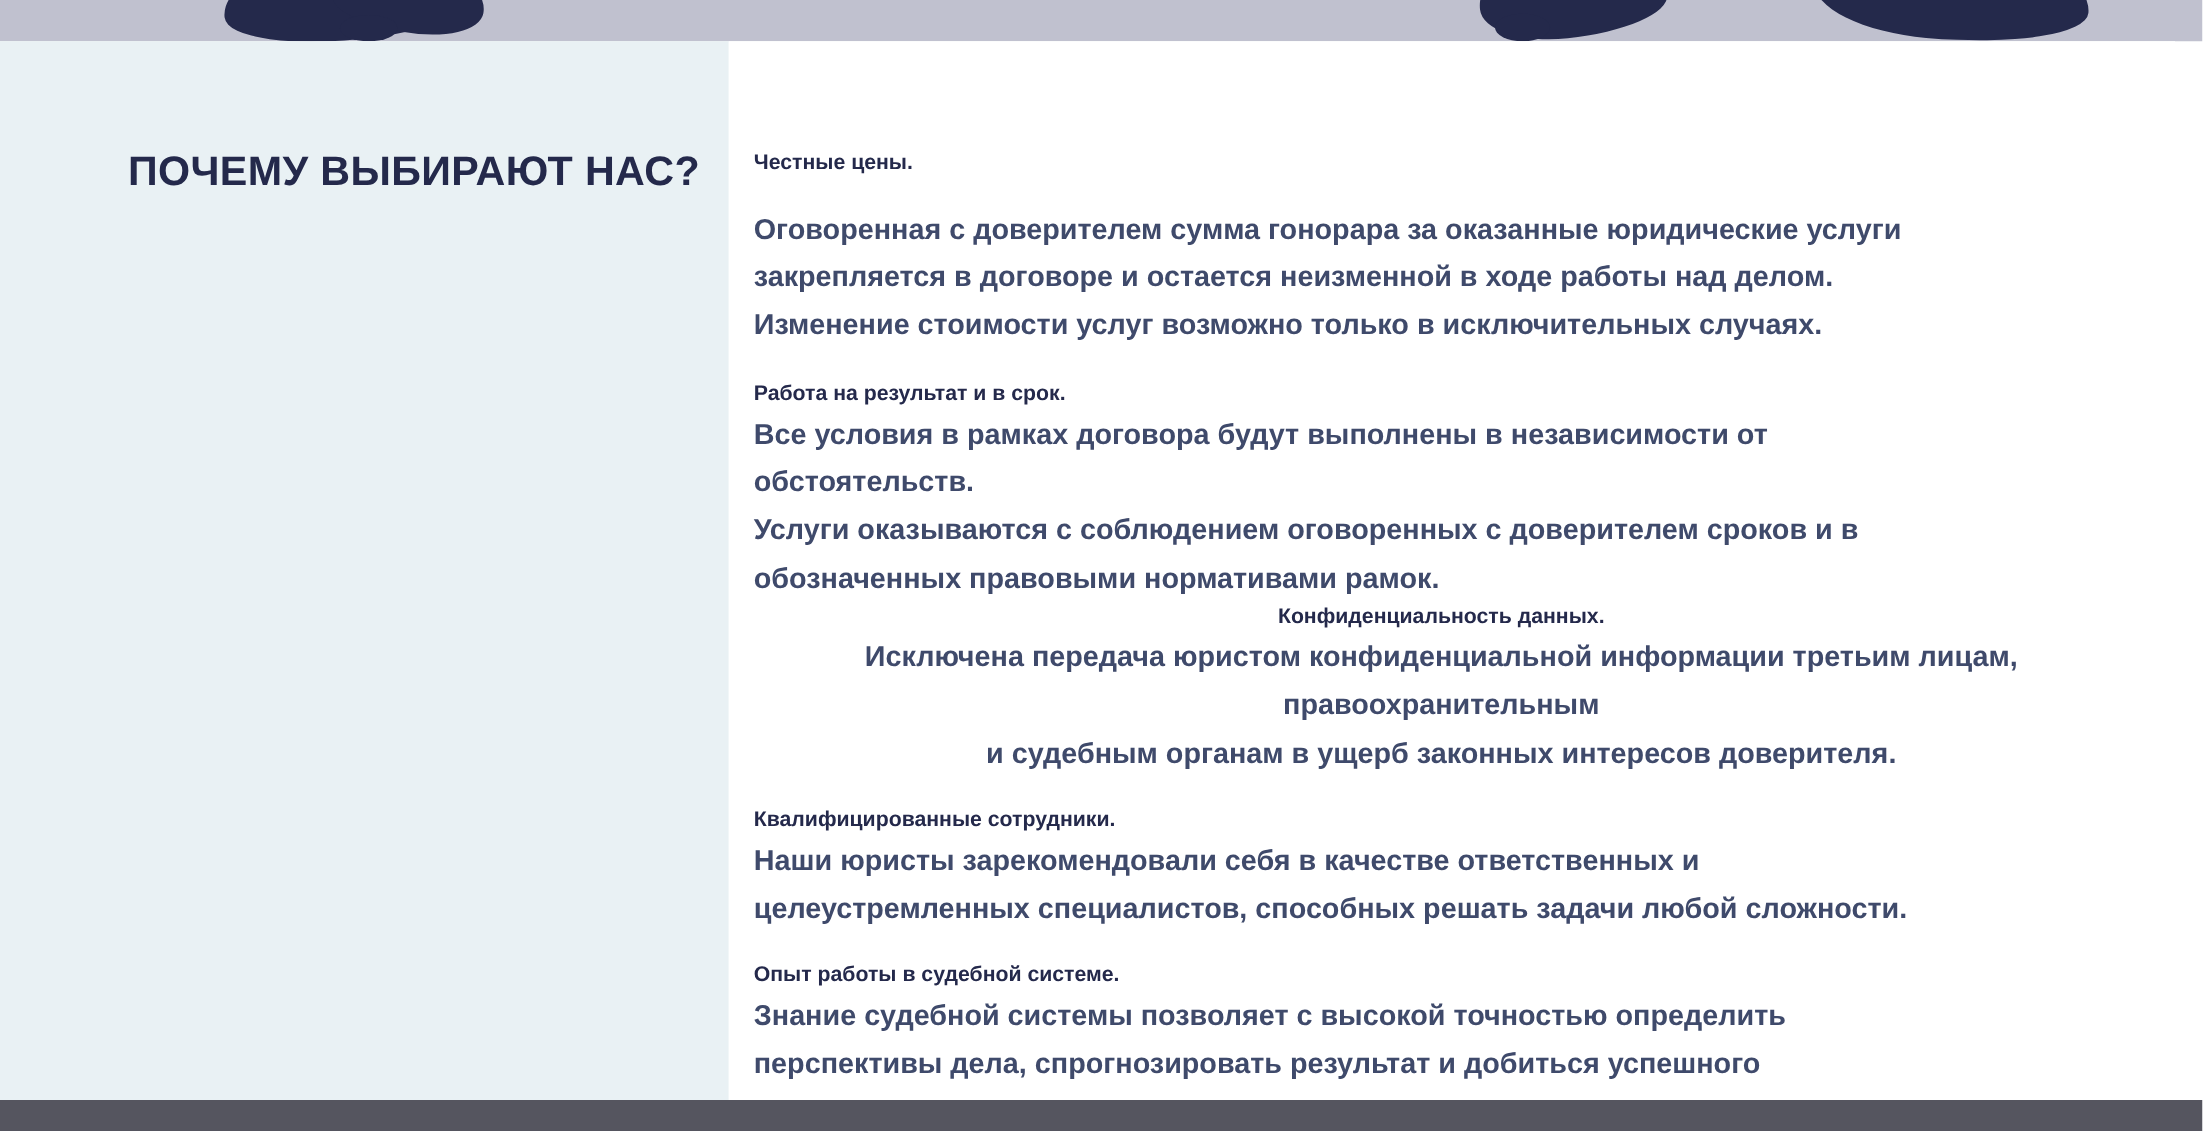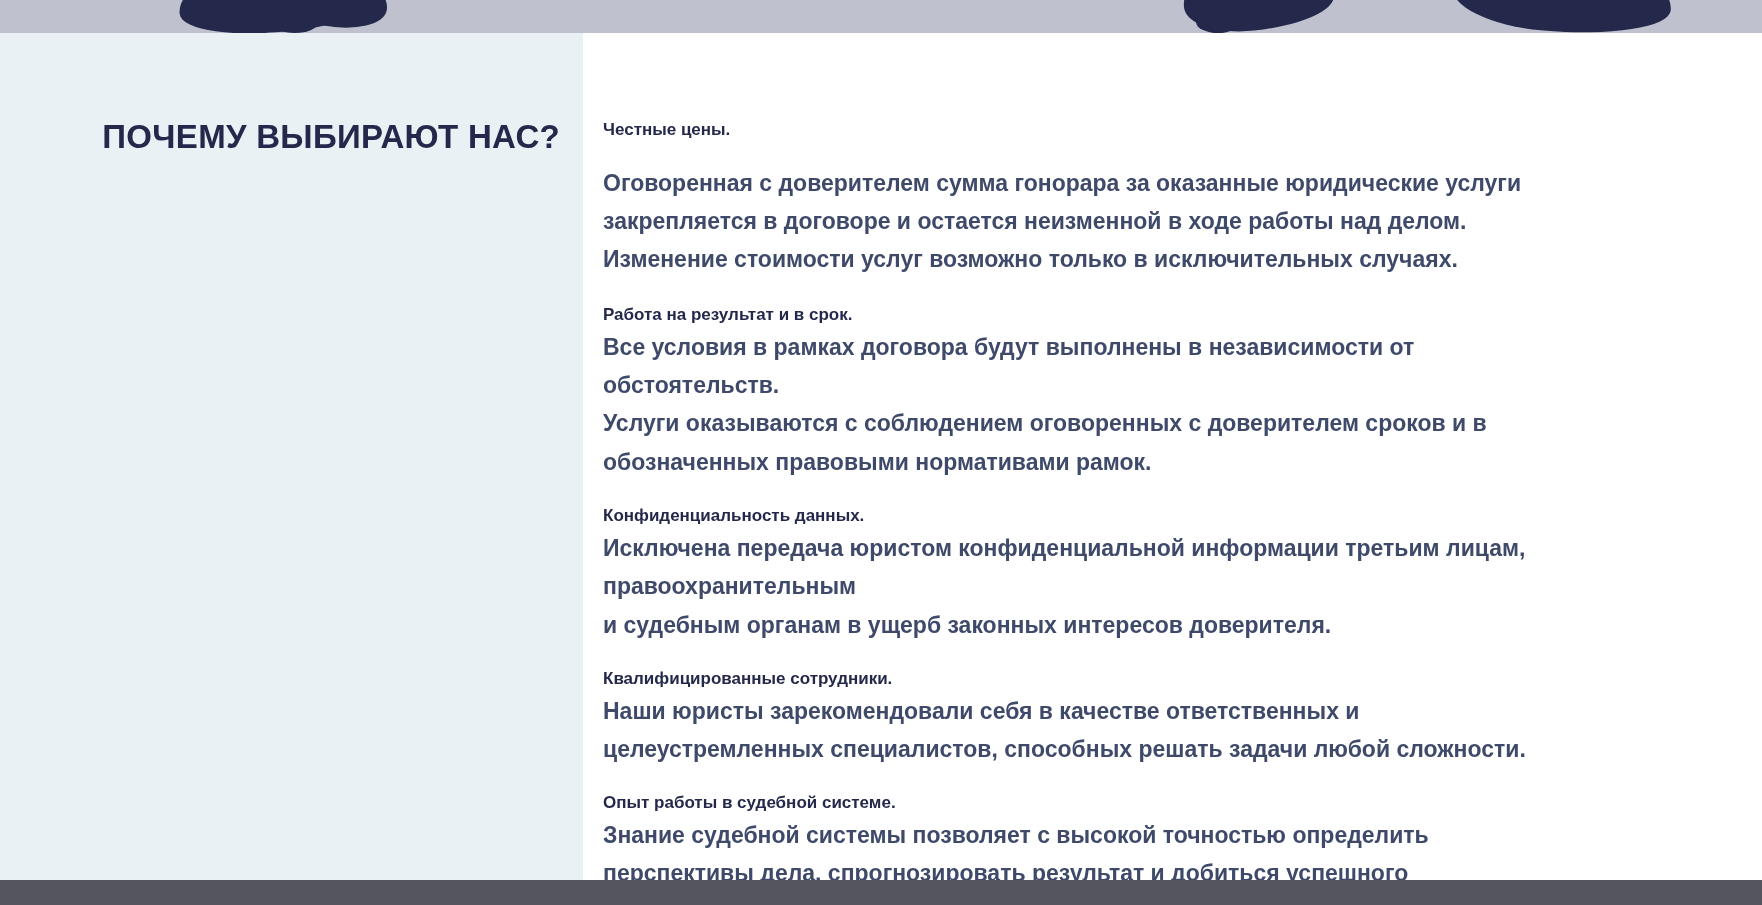--- a/index.html
+++ b/index.html
@@ -107,22 +107,22 @@
     font-size:23px;
     font-weight:bold;
     color:#3f4a6b;
     line-height:1.67;
     white-space:nowrap;
   }
 
   
   .block.b1 .block-heading { margin-bottom:21px; }
   .block.b1 { margin-bottom:24px; }
-  .block.b2 { margin-bottom:23px; }
-  .block.b3 { margin-bottom:23px; }
+  .block.b2 { }
+  .block.b3 { margin-bottom:23px;text-align:center; }
   .block.b4 { margin-bottom:23px; }
   .block.b5 { margin-bottom:0; }
 
   
   .footer-bar {
     position:absolute; left:0; bottom:0;
     width:1762px; height:25px;
     background:#55555f;
   }
 </style>

